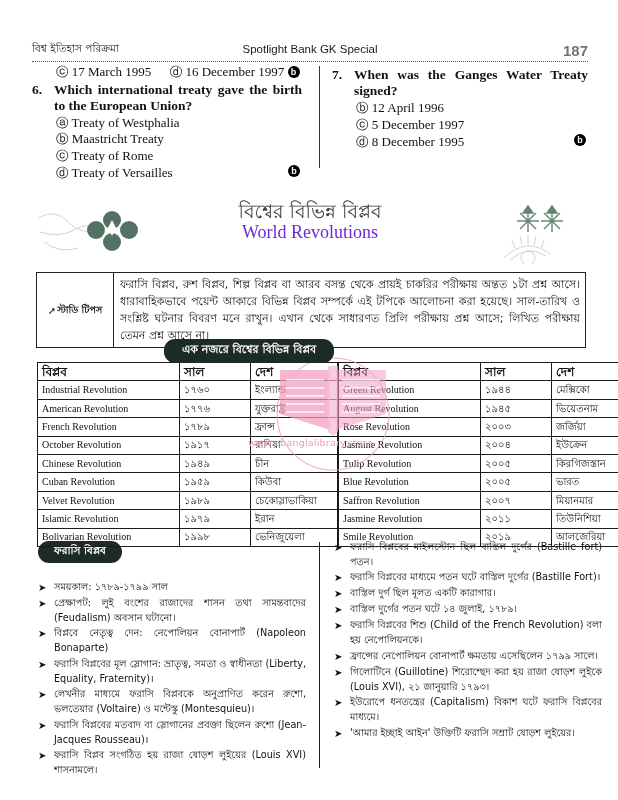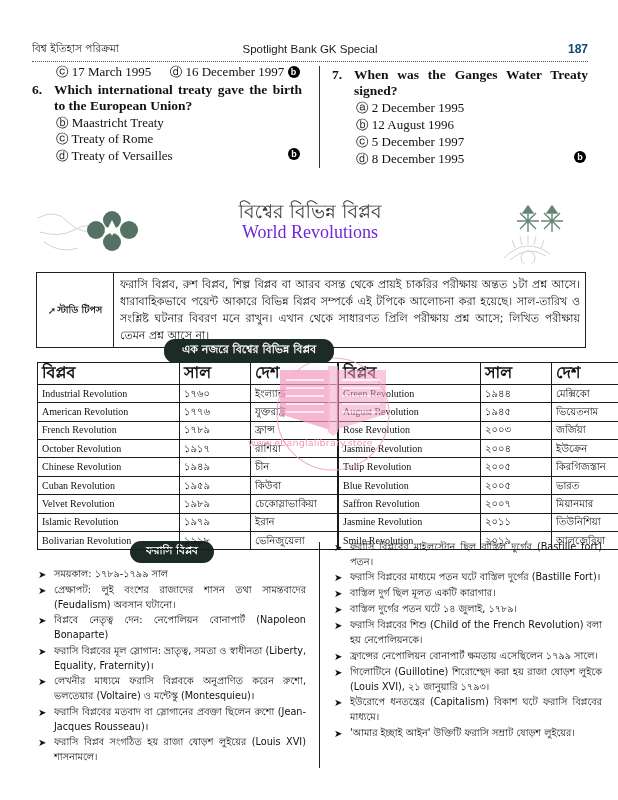--- a/index.html
+++ b/index.html
@@ -69,22 +69,22 @@
     text-align: center;
     font-family: "Liberation Sans", sans-serif;
     font-size: 11.5px;
     color: #1a1a1a;
   }
   .rh-right {
     position: absolute;
     right: 0; top: 1px;
     font-family: "Liberation Sans", sans-serif;
     font-weight: bold;
-    font-size: 12px;
-    color: #0c4a6e;
+    font-size: 15px;
+    color: #737373;
   }
   .rh-rule {
     position: absolute;
     left: 32px;
     top: 61px;
     width: 556px;
     border-top: 1.2px dotted #555;
   }
 
   
@@ -270,21 +270,21 @@
     height: 15.4px;
     font-size: 10px;
     line-height: 1.18;
     vertical-align: middle;
     background: transparent;
     white-space: nowrap;
     overflow: hidden;
   }
   table.rev th {
     font-family: "DejaVu Sans", sans-serif;
-    font-size: 16px;
+    font-size: 12px;
     font-weight: bold;
     text-align: left;
   }
   td.bn, th.bn {
     font-family: "DejaVu Sans", sans-serif;
     font-size: 10.5px;
   }
   .col-name { width: 133px; }
   .col-year { width: 62px; }
   .col-ctry { width: 78px; }
@@ -303,22 +303,21 @@
     top: 2px;
     width: 0;
     height: 226px;
     border-left: 1.3px solid #222;
   }
   .bot-col { position: absolute; top: 0; }
   .bot-col.left  { left: 6px;   width: 268px; }
   .bot-col.right { left: 302px; width: 268px; }
 
   .sec-banner {
-    text-align: center;
-    margin-bottom: 4px;
+    margin-bottom: 17px;
   }
   .sec-banner .banner { font-size: 10.5px; padding: 2px 16px 3px 16px; }
 
   ul.bul {
     list-style: none;
     margin: 0;
     padding: 0;
   }
   ul.bul li {
     display: flex;
@@ -394,20 +393,24 @@
         <div class="q-line">
           <span class="q-num">6.</span>
           <span class="q-text justify">Which international treaty gave the birth</span>
         </div>
         <div class="q-line">
           <span class="q-num"></span>
           <span class="q-text">to the European Union?</span>
         </div>
         <div class="opts">
           <div class="opt">
+            <span class="circ">ⓐ</span>
+            <span>Treaty of Westphalia</span>
+          </div>
+          <div class="opt">
             <span class="circ">ⓑ</span>
             <span>Maastricht Treaty</span>
           </div>
           <div class="opt">
             <span class="circ">ⓒ</span>
             <span>Treaty of Rome</span>
           </div>
           <div class="opt">
             <span class="circ">ⓓ</span>
             <span>Treaty of Versailles</span>
@@ -422,26 +425,22 @@
         <div class="q-line">
           <span class="q-num">7.</span>
           <span class="q-text justify">When was the Ganges Water Treaty</span>
         </div>
         <div class="q-line">
           <span class="q-num"></span>
           <span class="q-text">signed?</span>
         </div>
         <div class="opts">
           <div class="opt">
-            <span class="circ">ⓐ</span>
-            <span>2 December 1995</span>
-          </div>
-          <div class="opt">
             <span class="circ">ⓑ</span>
-            <span>12 August 1996</span>
+            <span>12 April 1996</span>
           </div>
           <div class="opt">
             <span class="circ">ⓒ</span>
             <span>5 December 1997</span>
           </div>
           <div class="opt">
             <span class="circ">ⓓ</span>
             <span>8 December 1995</span>
             <span class="ans-b blackcirc">b</span>
           </div>

